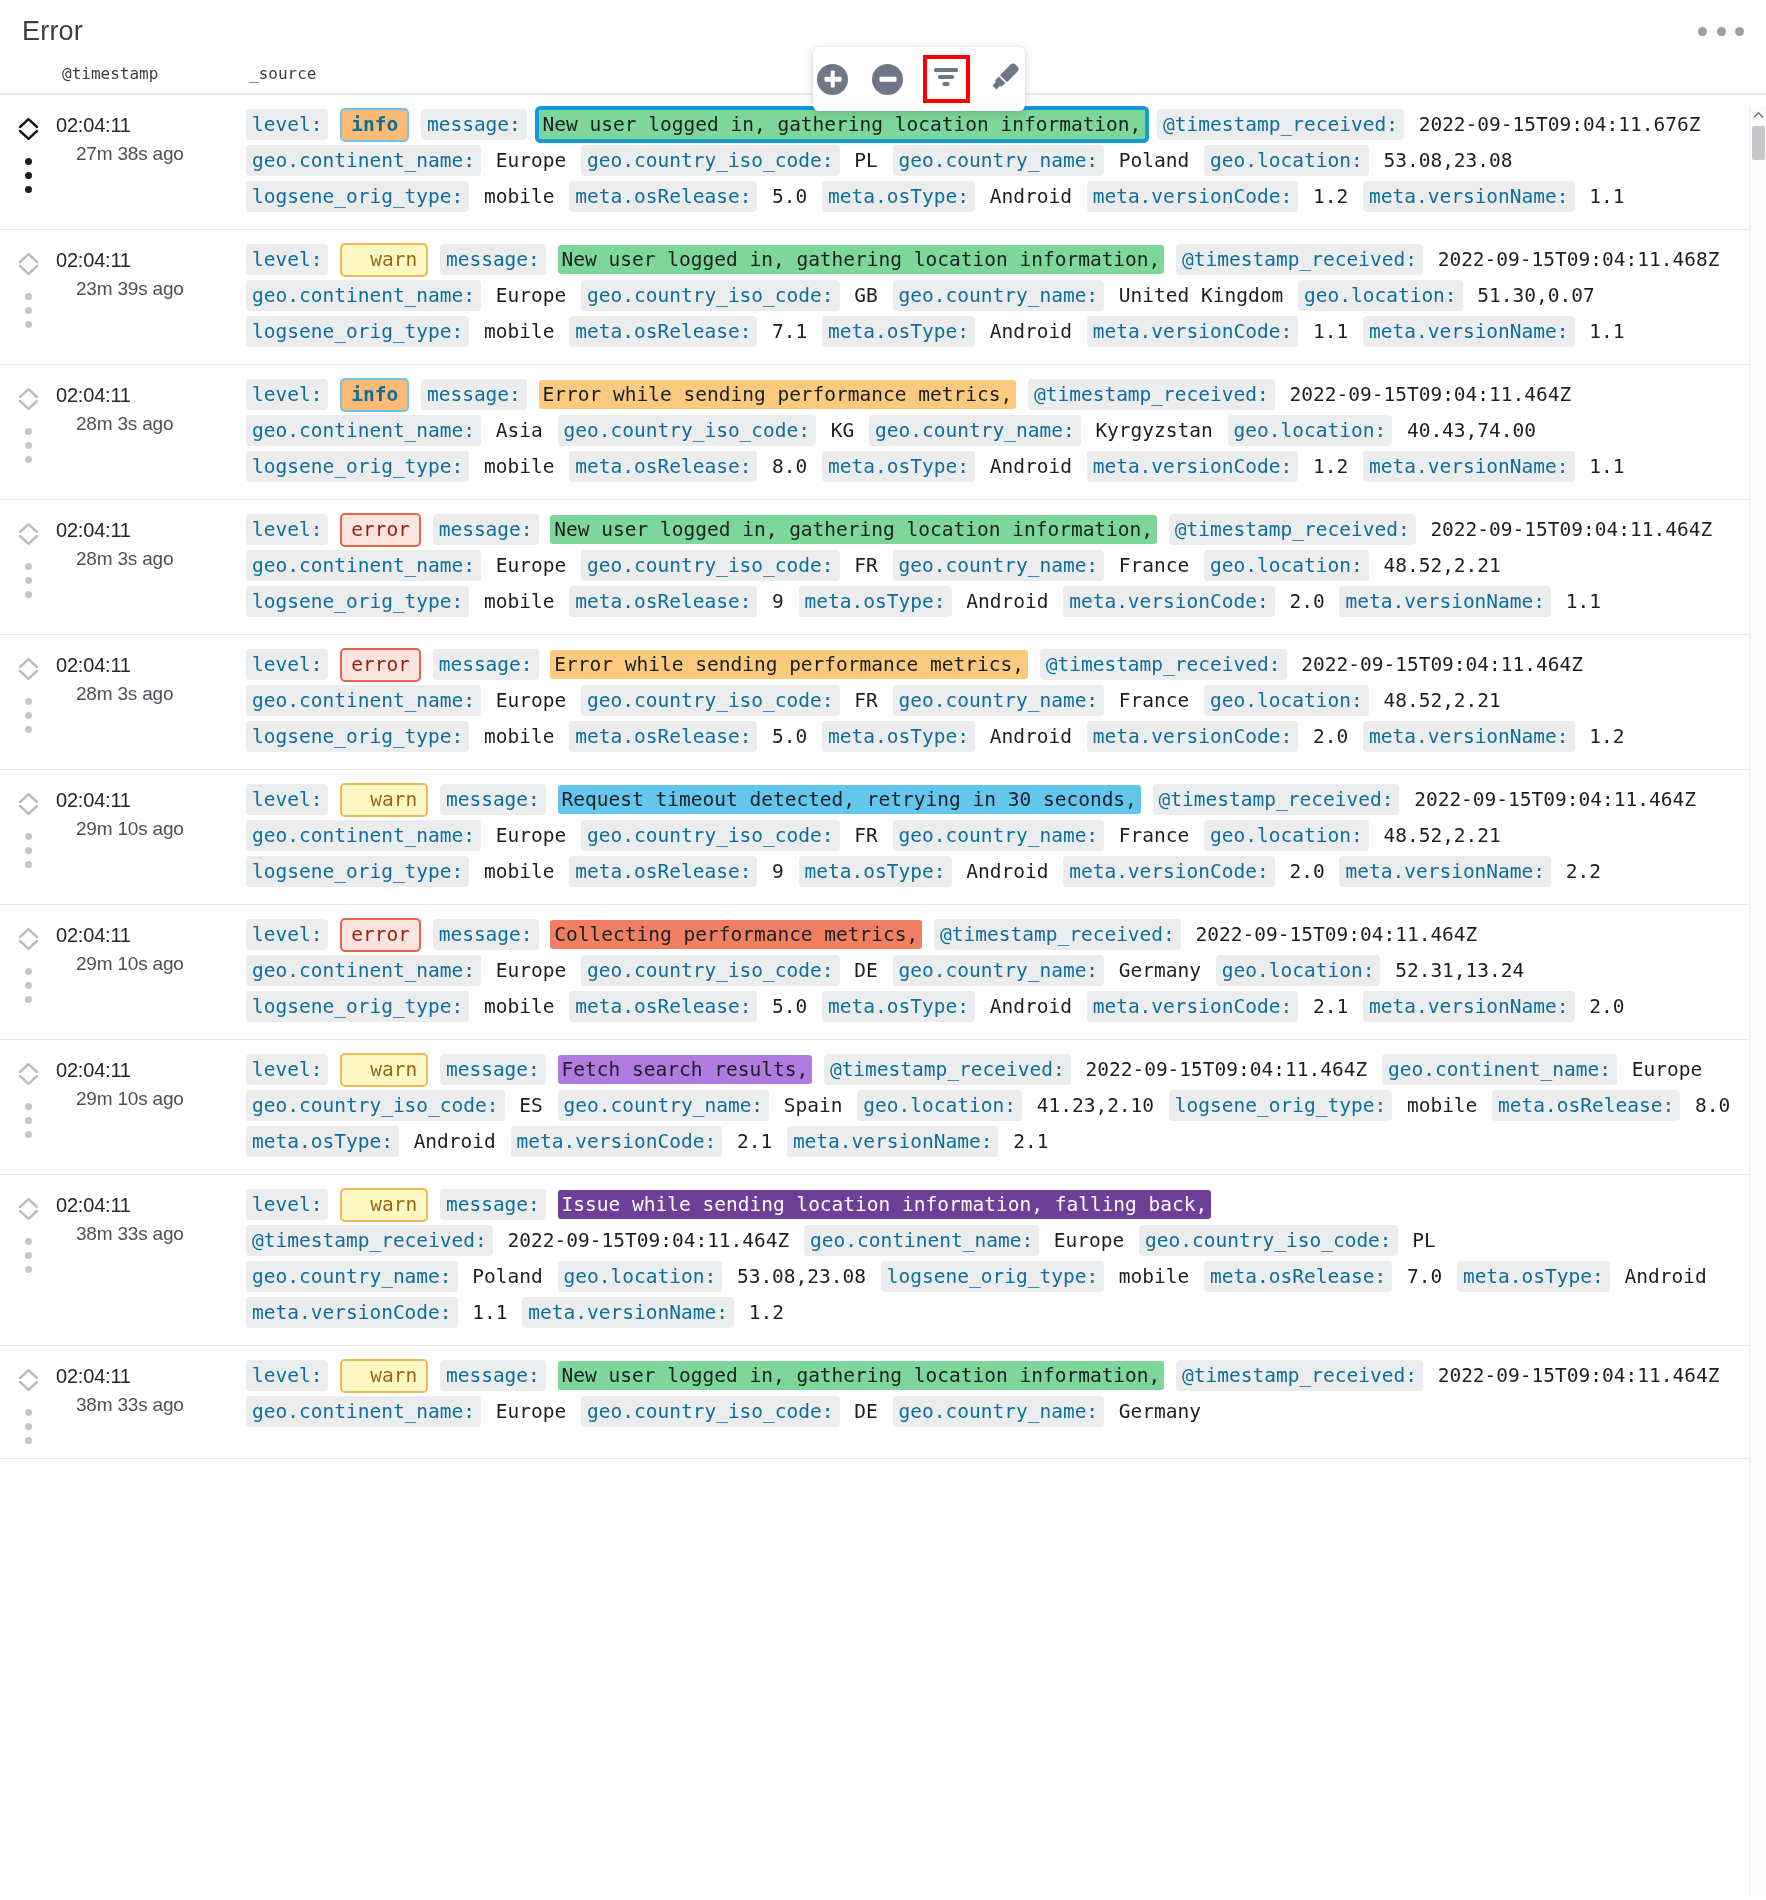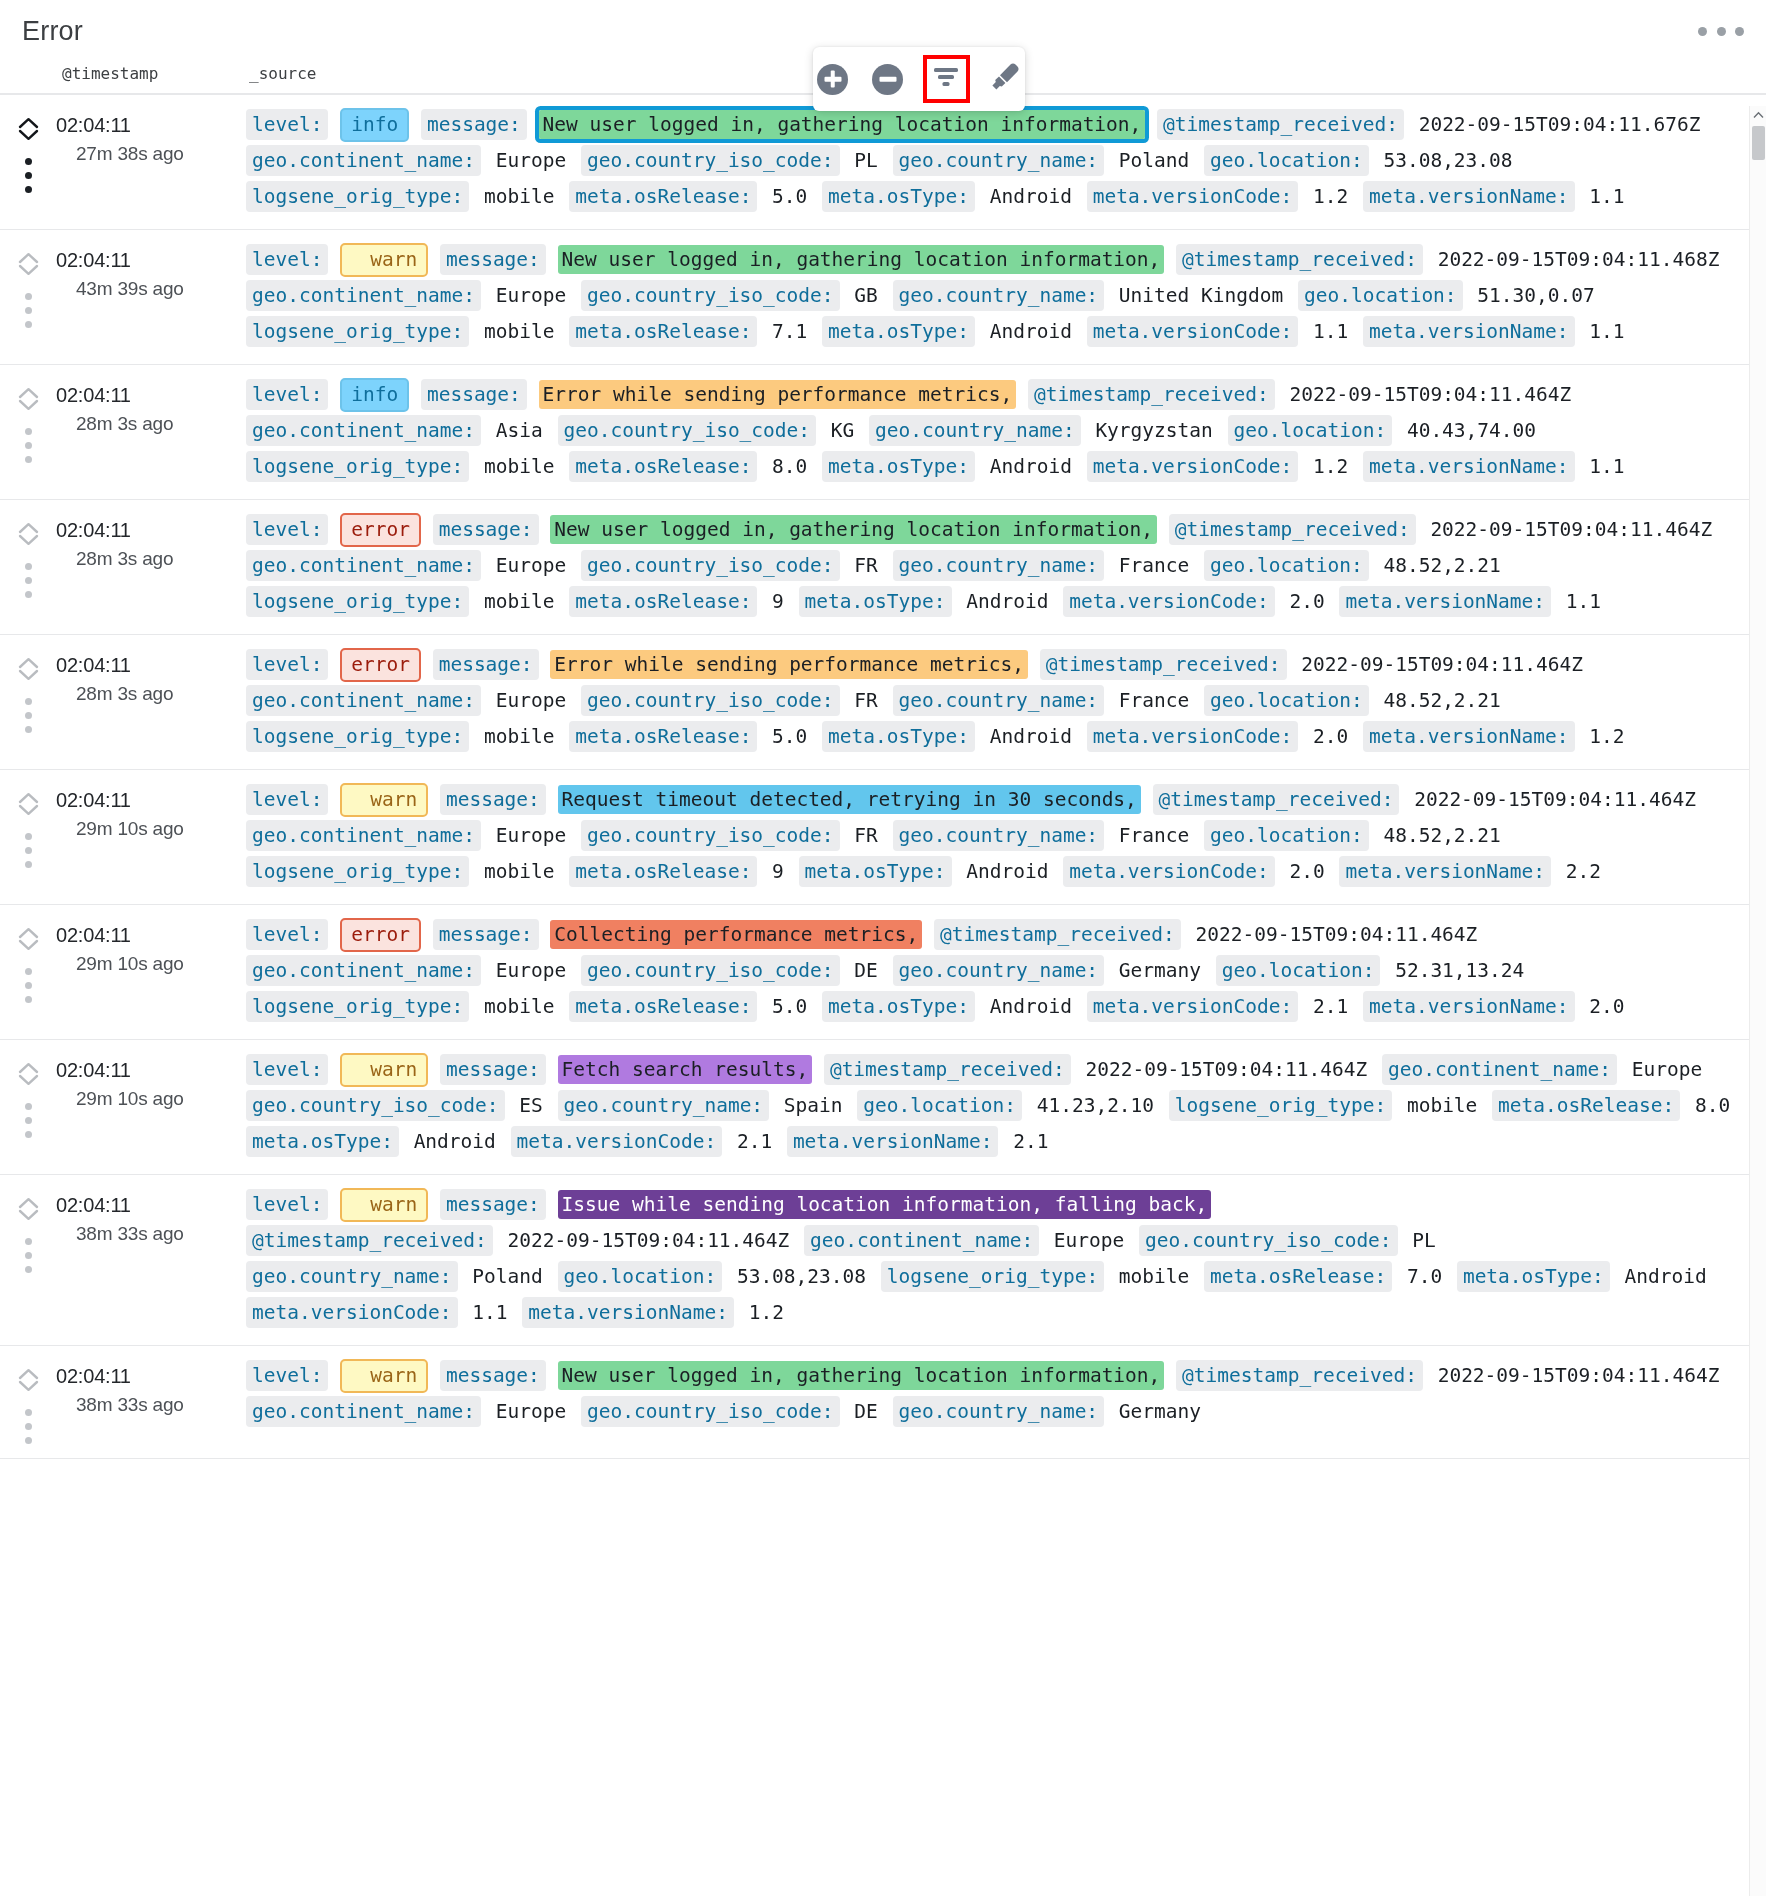--- a/index.html
+++ b/index.html
@@ -141,21 +141,21 @@
   .val { padding: 0 3px; white-space: pre; }
 
   .badge {
     display:inline-block;
     border-radius: 5px;
     padding: 1px 9px;
     border: 2px solid transparent;
     white-space: pre;
     line-height: 28px;
   }
-  .badge.info  { background:#7dd3fc; border-color:#6dc3ea; color:#0f6e9b; }
+  .badge.info  { background:#fdba74; border-color:#6dc3ea; color:#0f6e9b;font-weight:bold; }
   .badge.warn  { background:#fef9c3; border-color:#f1b857; color:#9a6518;padding-left:28px; }
   .badge.error { background:#fbe3de; border-color:#e2664a; color:#9b1c0c; }
 
   .hl {
     border-radius: 3px;
     padding: 3px 4px;
     white-space: pre;
   }
   .hl.outlined { box-shadow: 0 0 0 4px #109ad6; border-radius:2px; }
 
@@ -266,21 +266,21 @@
             </span>
           </div>
           <div class="dots">
             <i></i>
             <i></i>
             <i></i>
           </div>
         </div>
         <div class="tscol">
           <div class="ts-main">02:04:11</div>
-          <div class="ts-ago">43m 39s ago</div>
+          <div class="ts-ago">23m 39s ago</div>
         </div>
         <div class="srccol"><span class="fieldname">level:</span> <span class="badge warn">warn</span> <span class="fieldname">message:</span> <span class="hl" style="background:#7ed79a;color:#1b1f24">New user logged in, gathering location information,</span> <span class="fieldname">@timestamp_received:</span><span class="val"> 2022-09-15T09:04:11.468Z</span> <span class="fieldname">geo.continent_name:</span><span class="val"> Europe</span> <span class="fieldname">geo.country_iso_code:</span><span class="val"> GB</span> <span class="fieldname">geo.country_name:</span><span class="val"> United Kingdom</span> <span class="fieldname">geo.location:</span><span class="val"> 51.30,0.07</span> <span class="fieldname">logsene_orig_type:</span><span class="val"> mobile</span> <span class="fieldname">meta.osRelease:</span><span class="val"> 7.1</span> <span class="fieldname">meta.osType:</span><span class="val"> Android</span> <span class="fieldname">meta.versionCode:</span><span class="val"> 1.1</span> <span class="fieldname">meta.versionName:</span><span class="val"> 1.1</span> </div>
       </div>
       <div class="log-row">
         <div class="gutter">
           <div class="chev-stack">
             <span class="chev">
               <svg width="21" height="12" viewBox="0 0 21 12" aria-hidden="true">
                 <path d="M2 10L10.5 2.2 19 10" stroke="#b9bcc0" stroke-width="2.4" fill="none" stroke-linecap="round" stroke-linejoin="round"></path>
               </svg>

